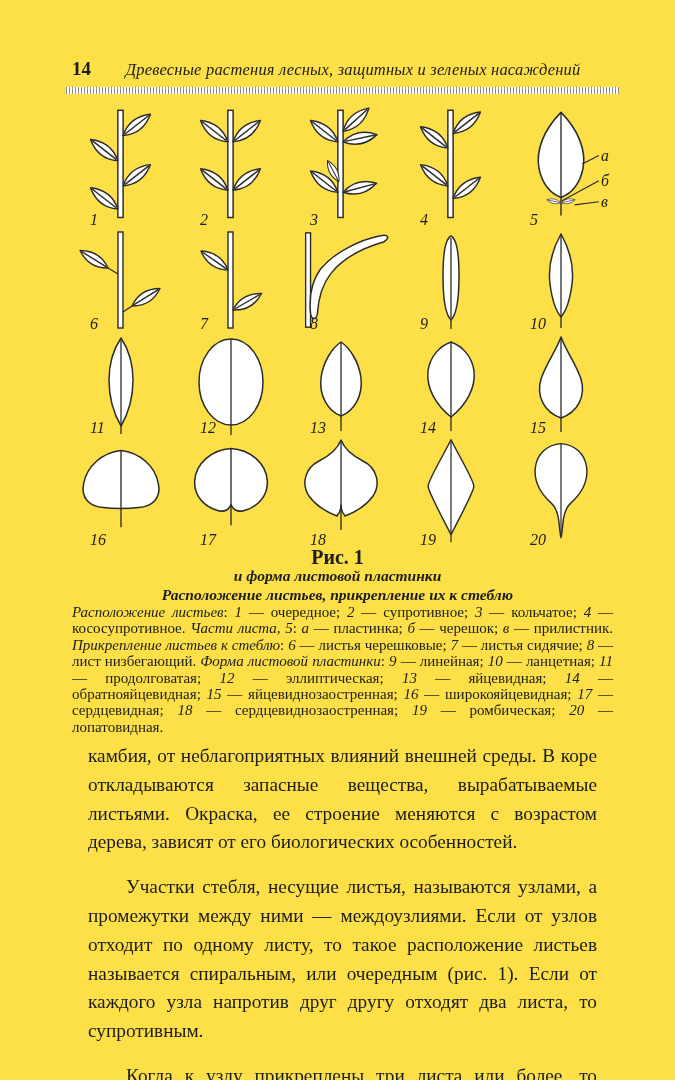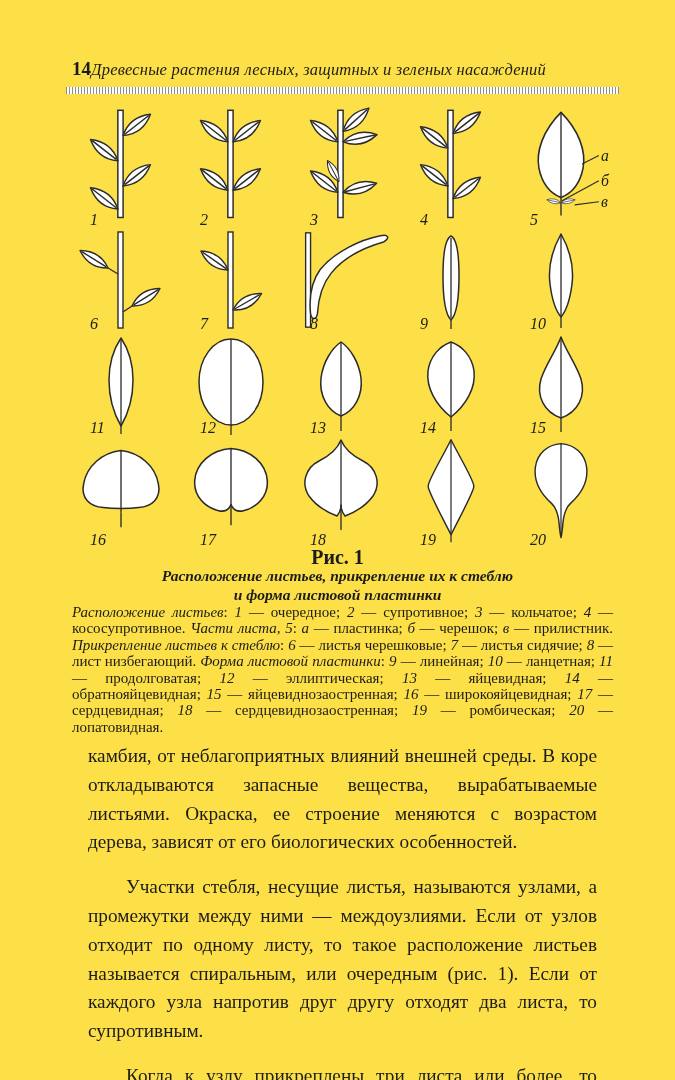--- a/index.html
+++ b/index.html
@@ -1,21 +1,21 @@
 <!DOCTYPE html>
 <html lang="ru"><head>
 <meta charset="utf-8">
 <style>
   html,body{margin:0;padding:0;background:#e8e8e8;}
   .page{position:relative;width:675px;height:1080px;background:#fde047;overflow:hidden;
         font-family:"Liberation Serif",serif;color:#1c1c1c;margin:0 auto;}
   
   .header{position:absolute;top:58px;left:72px;right:60px;display:flex;align-items:baseline;}
   .pagenum{font-weight:bold;font-size:19px;}
-  .runtitle{flex:1;text-align:left;font-style:italic;font-size:16.5px;letter-spacing:.2px;white-space:nowrap;}
+  .runtitle{flex:1;text-align:center;font-style:italic;font-size:16.5px;letter-spacing:.2px;white-space:nowrap;}
   .rule{position:absolute;top:87px;left:66px;right:56px;height:7px;
         background:repeating-linear-gradient(90deg,#8d8d8d 0 1px,#ffffff 1px 3px);}
   
   .figgrid{position:absolute;top:104px;left:66px;width:550px;}
   .figrow{display:flex;}
   .figrow.r1{height:124px;}
   .figrow.r2{height:104px;}
   .figrow.r3{height:104px;}
   .figrow.r4{height:112px;}
   .figcell{position:relative;flex:1;}
@@ -249,22 +249,22 @@
           <path class="shape" d="M50,8 C36,9 25,18 23,33 C21,49 30,62 40,71 C45,75.5 47,82 48,92 C48.6,99 49.3,104 50,107 C50.7,104 51.4,99 52,92 C53,82 55,75.5 60,71 C70,62 79,49 77,33 C75,18 64,9 50,8 Z"></path>
           <path class="ln" d="M50,8 L50,104"></path>
         </svg>
         <span class="fignum">20</span>
       </div>
     </div>
   </div>
 
   <div class="figlabel">Рис. 1</div>
   <div class="figcaption">
+    <div>и форма листовой пластинки</div>
     <div>Расположение листьев, прикрепление их к стеблю</div>
-    <div>и форма листовой пластинки</div>
   </div>
 
   <div class="legend"><span class="it">Расположение листьев</span><span>: </span><span class="it">1</span><span> — очередное; </span><span class="it">2</span><span> — супротивное; </span><span class="it">3</span><span> — кольчатое; </span><span class="it">4</span><span> — кососупротивное. </span><span class="it">Части листа, 5</span><span>: </span><span class="it">а</span><span> — пластинка; </span><span class="it">б</span><span> — черешок; </span><span class="it">в</span><span> — прилистник. </span><span class="it">Прикрепление листьев к стеблю</span><span>: </span><span class="it">6</span><span> — листья черешковые; </span><span class="it">7</span><span> — листья сидячие; </span><span class="it">8</span><span> — лист низбегающий. </span><span class="it">Форма листовой пластинки</span><span>: </span><span class="it">9</span><span> — линейная; </span><span class="it">10</span><span> — ланцетная; </span><span class="it">11</span><span> — продолговатая; </span><span class="it">12</span><span> — эллиптическая; </span><span class="it">13</span><span> — яйцевидная; </span><span class="it">14</span><span> — обратнояйцевидная; </span><span class="it">15</span><span> — яйцевиднозаостренная; </span><span class="it">16</span><span> — широкояйцевидная; </span><span class="it">17</span><span> — сердцевидная; </span><span class="it">18</span><span> — сердцевиднозаостренная; </span><span class="it">19</span><span> — ромбическая; </span><span class="it">20</span><span> — лопатовидная.</span></div>
 
   <div class="bodytext">
       <p class="para">камбия, от неблагоприятных влияний внешней среды. В коре откладываются запасные вещества, вырабатываемые листьями. Окраска, ее строение меняются с возрастом дерева, зависят от его биологических особенностей.</p>
       <p class="para indent">Участки стебля, несущие листья, называются узлами, а промежутки между ними — междоузлиями. Если от узлов отходит по одному листу, то такое расположение листьев называется спиральным, или очередным (рис. 1). Если от каждого узла напротив друг другу отходят два листа, то супротивным.</p>
       <p class="para indent">Когда к узлу прикреплены три листа или более, то расположение листьев кольчатое, или мутовчатое. В случае</p>
     </div>
 

